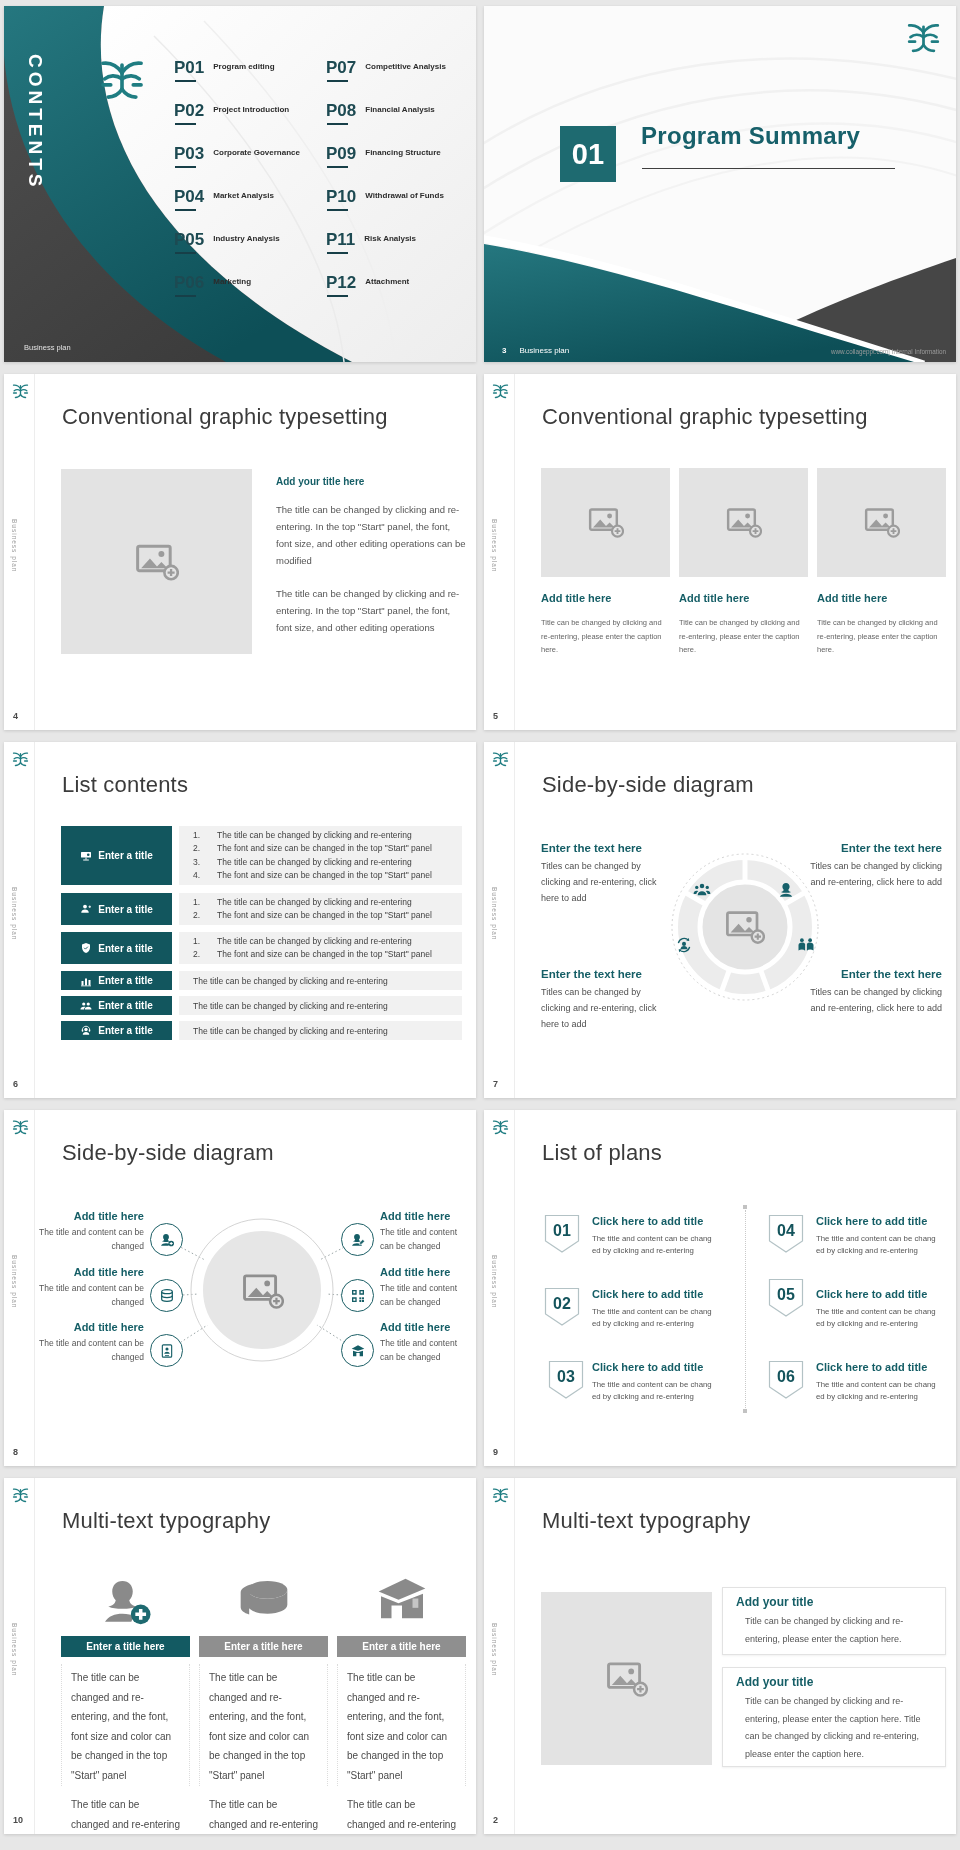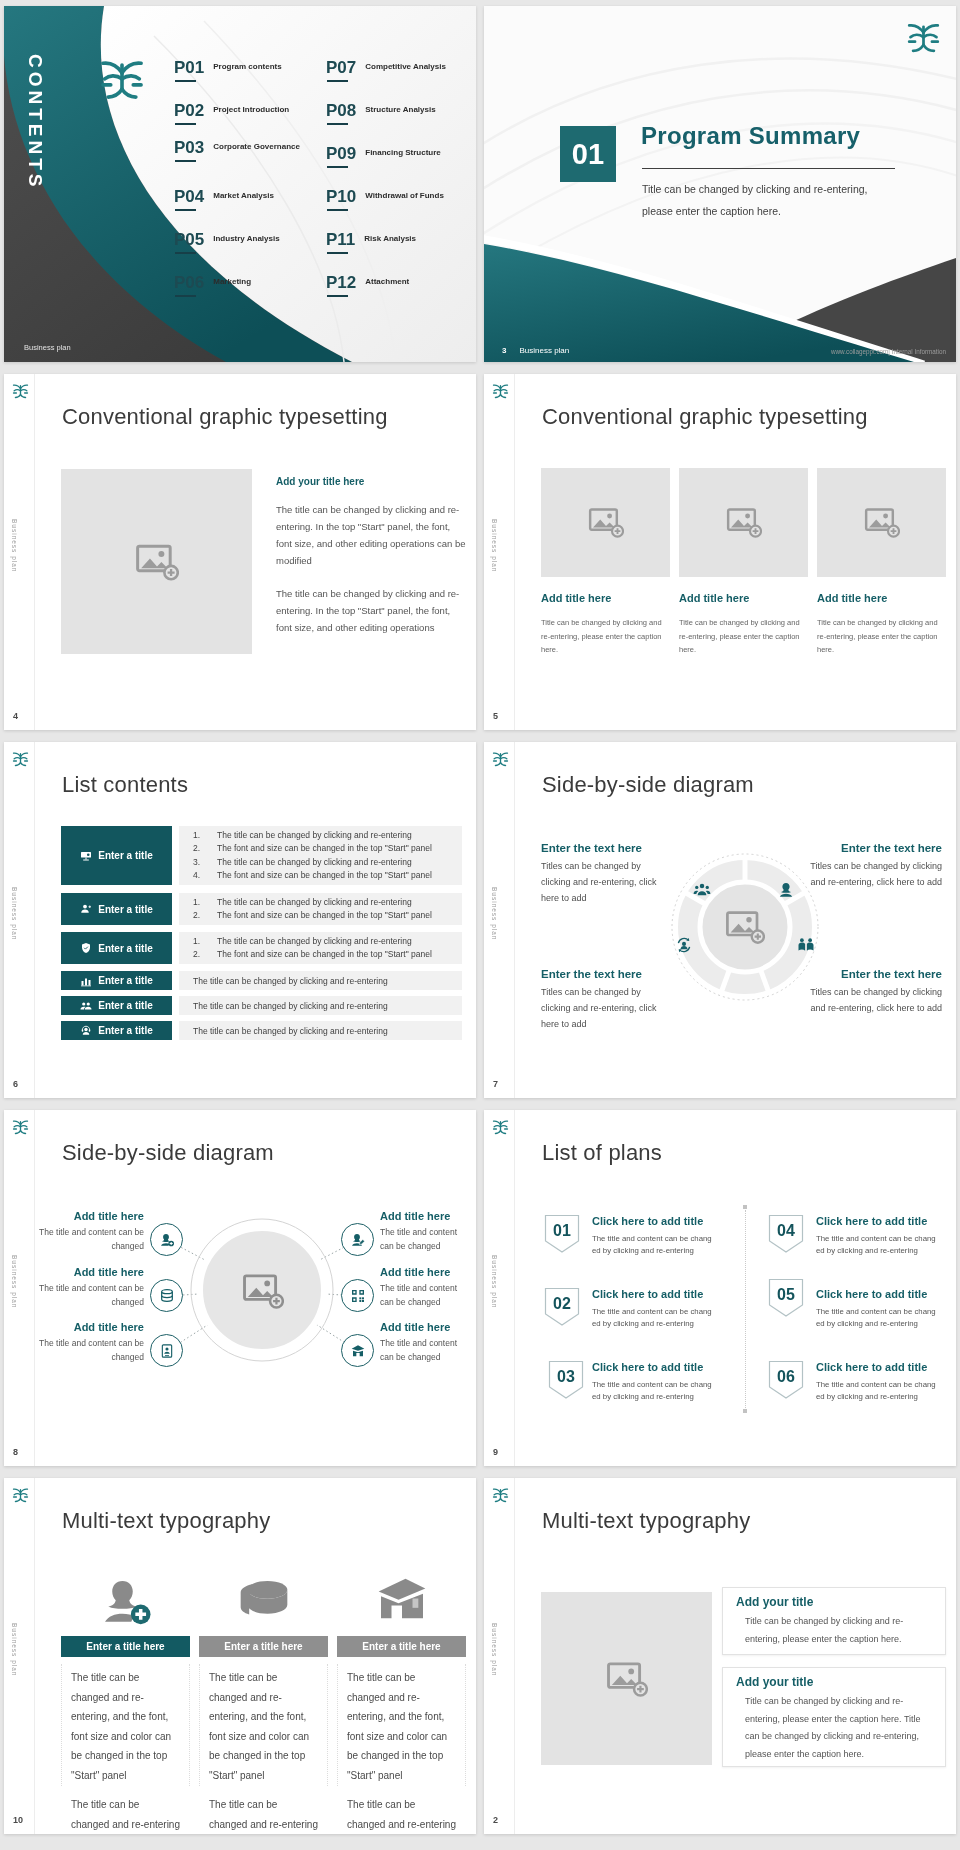--- a/index.html
+++ b/index.html
@@ -123,27 +123,27 @@
           <path d="M30 31c7-5 15-4 20 0"></path>
           <path d="M8 38h9"></path>
           <path d="M43 38h9"></path>
           <path d="M30 43c-4 6-10 9-16 9"></path>
           <path d="M30 43c4 6 10 9 16 9"></path>
         </svg>
       </span>
 
     <div class="toc-item" style="left:170px;top:53px">
         <span class="toc-code">P01</span>
-        <span class="toc-label">Program contents</span>
+        <span class="toc-label">Program editing</span>
       </div>
     <div class="toc-item" style="left:170px;top:96px">
         <span class="toc-code">P02</span>
         <span class="toc-label">Project Introduction</span>
       </div>
-    <div class="toc-item" style="left:170px;top:133px">
+    <div class="toc-item" style="left:170px;top:139px">
         <span class="toc-code">P03</span>
         <span class="toc-label">Corporate Governance</span>
       </div>
     <div class="toc-item" style="left:170px;top:182px">
         <span class="toc-code">P04</span>
         <span class="toc-label">Market Analysis</span>
       </div>
     <div class="toc-item" style="left:170px;top:225px">
         <span class="toc-code">P05</span>
         <span class="toc-label">Industry Analysis</span>
@@ -151,21 +151,21 @@
     <div class="toc-item" style="left:170px;top:268px">
         <span class="toc-code">P06</span>
         <span class="toc-label">Marketing</span>
       </div>
     <div class="toc-item" style="left:322px;top:53px">
         <span class="toc-code">P07</span>
         <span class="toc-label">Competitive Analysis</span>
       </div>
     <div class="toc-item" style="left:322px;top:96px">
         <span class="toc-code">P08</span>
-        <span class="toc-label">Structure Analysis</span>
+        <span class="toc-label">Financial Analysis</span>
       </div>
     <div class="toc-item" style="left:322px;top:139px">
         <span class="toc-code">P09</span>
         <span class="toc-label">Financing Structure</span>
       </div>
     <div class="toc-item" style="left:322px;top:182px">
         <span class="toc-code">P10</span>
         <span class="toc-label">Withdrawal of Funds</span>
       </div>
     <div class="toc-item" style="left:322px;top:225px">
@@ -200,24 +200,20 @@
           <path d="M30 31c7-5 15-4 20 0"></path>
           <path d="M8 38h9"></path>
           <path d="M43 38h9"></path>
           <path d="M30 43c-4 6-10 9-16 9"></path>
           <path d="M30 43c4 6 10 9 16 9"></path>
         </svg>
       </span>
     <div class="sec-num">01</div>
     <div class="sec-title">Program Summary</div>
     <div class="sec-rule"></div>
-    <div class="sec-cap">
-      <div class="nw">Title can be changed by clicking and re-entering,</div>
-      <div class="nw">please enter the caption here.</div>
-    </div>
     <div class="sec-footer-l">
       <span style="font-weight:bold">3</span>
       <span>Business plan</span>
     </div>
     <div class="sec-footer-r nw">www.collageppt.com| Internal Information</div>
   </div>
 
   <div class="slide">
     <span class="ic logo-sm">
         <svg viewBox="0 0 60 60" fill="none" stroke="currentColor" stroke-width="4.2" stroke-linecap="round">

